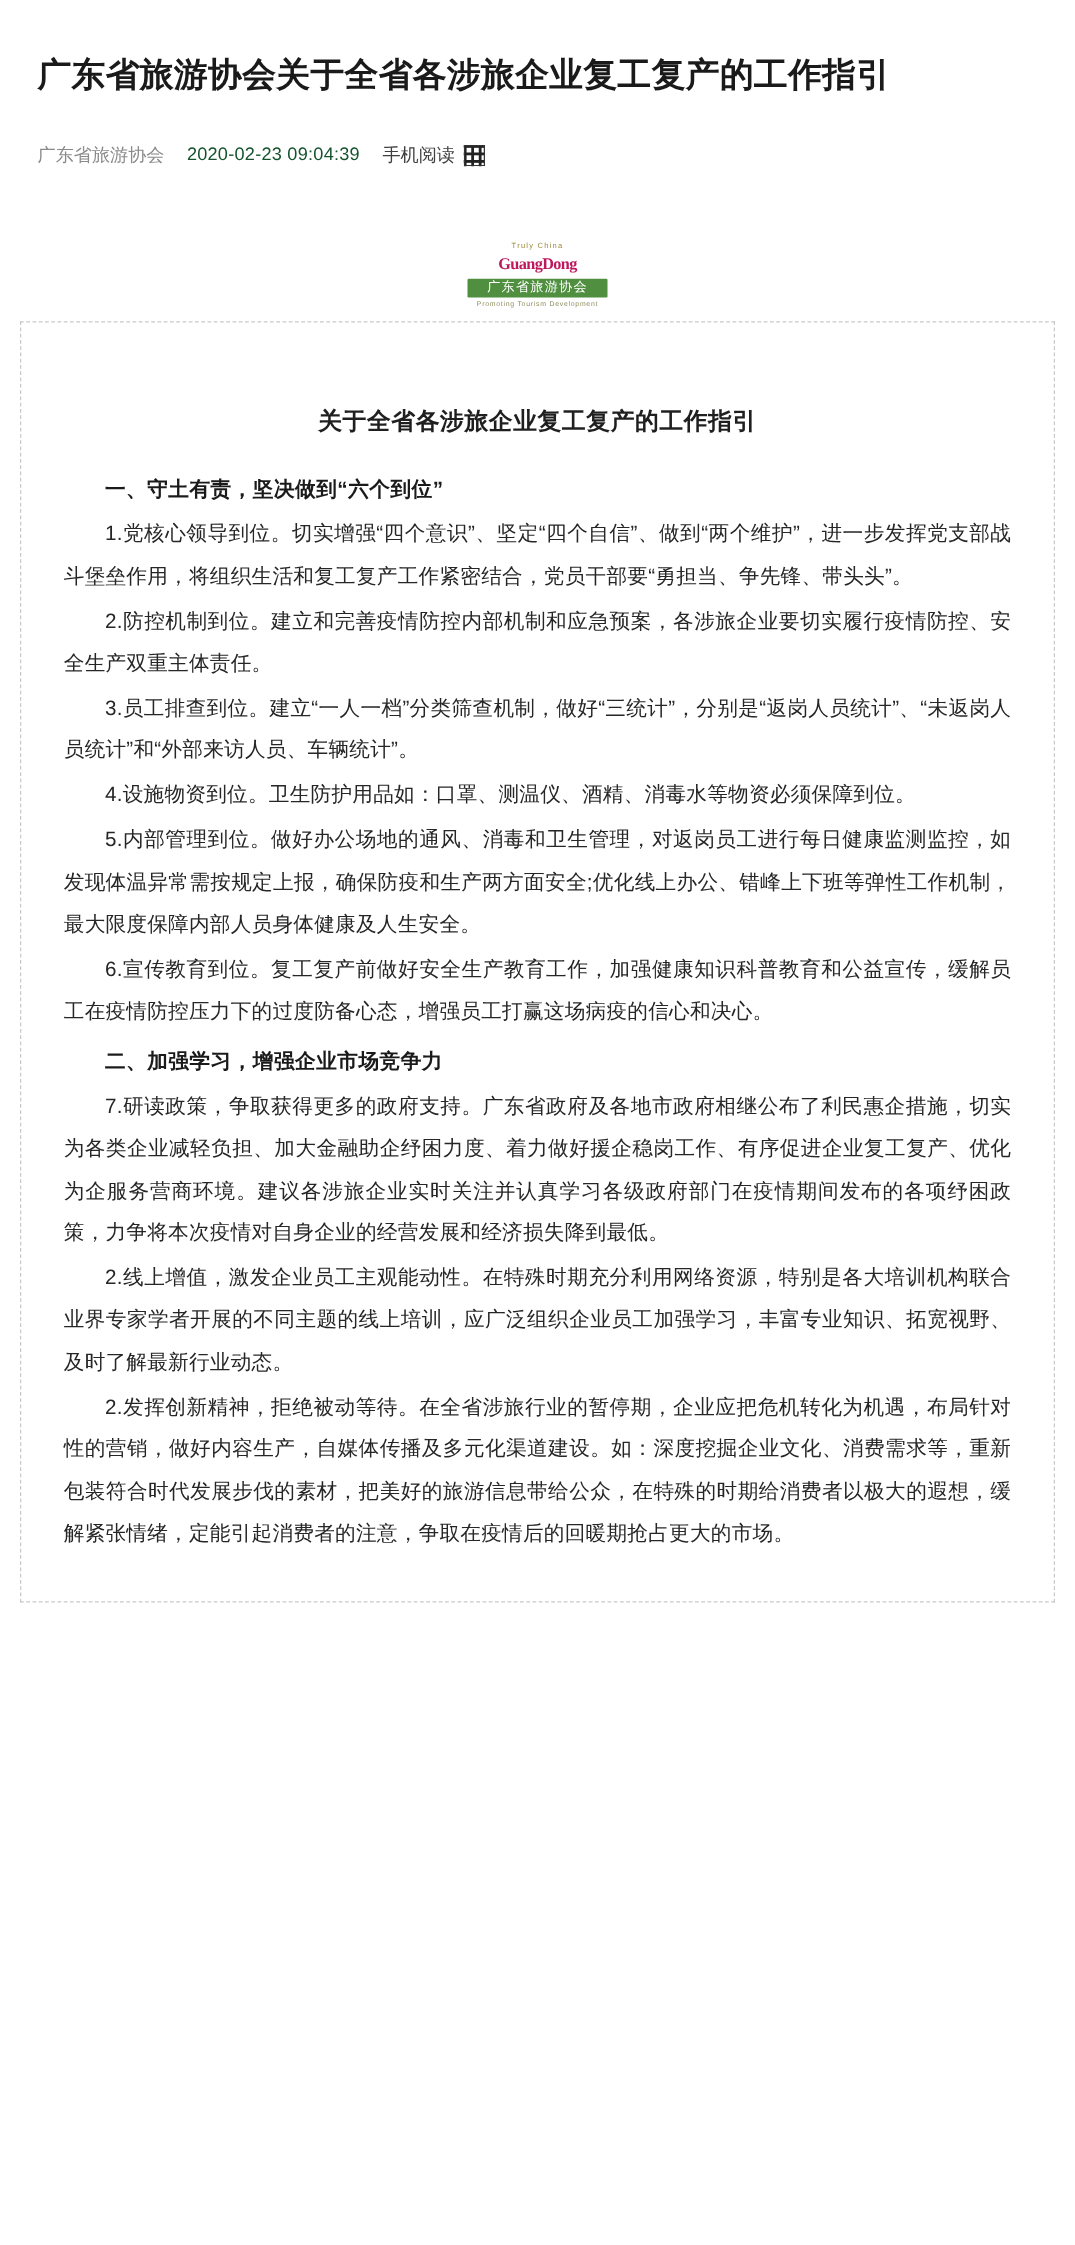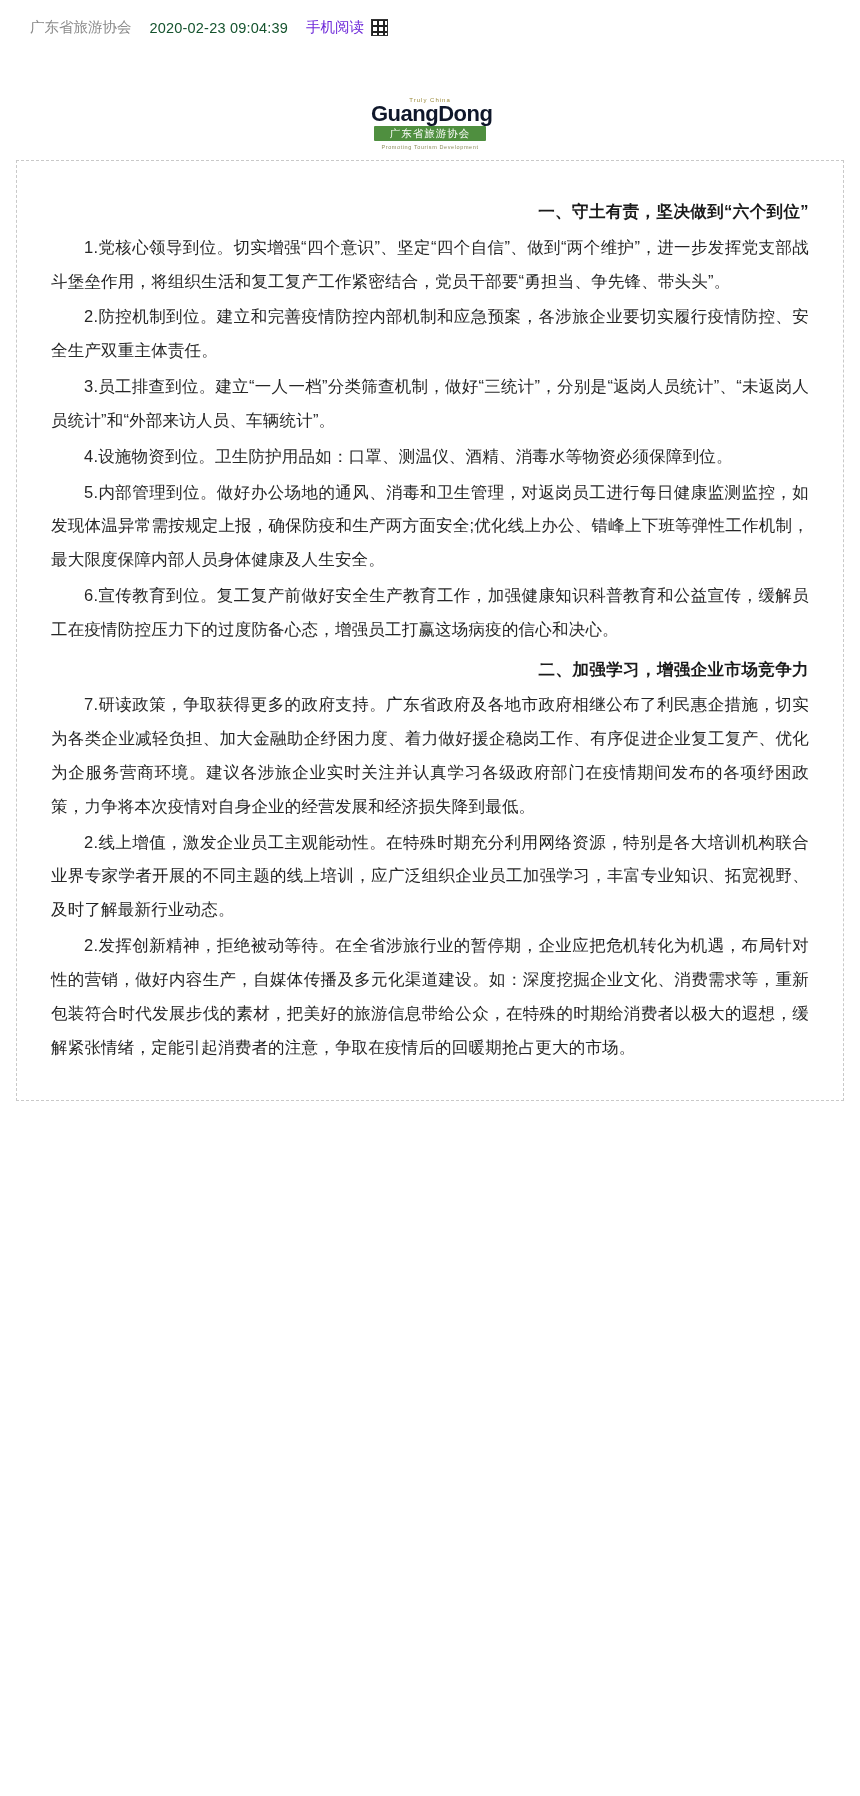--- a/index.html
+++ b/index.html
@@ -31,21 +31,21 @@
     display: flex;
     align-items: center;
     gap: 18px;
     padding: 18px 30px 0 30px;
     font-size: 14.5px;
     color: #8a8a8a;
   }
   .meta-source { color: #8a8a8a; }
   .meta-date { color: #14532d; letter-spacing: 0.2px; }
   .meta-read {
-    color: #6d28d9;
+    color: #404040;
     display: flex;
     align-items: center;
     gap: 7px;
   }
   .qr {
     width: 17px;
     height: 17px;
     display: inline-block;
     background-image:
       linear-gradient(to right, #222 33%, transparent 33%),
@@ -71,26 +71,26 @@
     position: relative;
     text-align: center;
   }
   .logo-top {
     font-size: 6px;
     color: #9b8a3a;
     letter-spacing: 1px;
     line-height: 8px;
   }
   .logo-main {
-    font-size: 22px;
+    font-size: 13px;
     font-weight: 700;
-    color: #0f172a;
+    color: #be185d;
     line-height: 20px;
     letter-spacing: -0.5px;
-    font-family: Liberation Sans, sans-serif;
+    font-family: Liberation Serif, serif;
   }
   .logo-band {
     margin: 2px auto 0 auto;
     width: 112px;
     background: #4f8f3f;
     color: #fff;
     font-size: 10.5px;
     line-height: 15px;
     letter-spacing: 1px;
     border-radius: 1px;
@@ -126,28 +126,28 @@
     letter-spacing: 0.2px;
   }
   p.section-head {
     font-size: 16.5px;
     line-height: 2.05;
     font-weight: 700;
     color: #1a1a1a;
     margin: 6px 0 2px 0;
     text-indent: 2em;
     letter-spacing: 0.4px;
-    text-align: right;
   }
 </style>
 </head>
 <body>
 
 <div class="page">
 
+  <h1 class="article-title">广东省旅游协会关于全省各涉旅企业复工复产的工作指引</h1>
 
   <div class="meta-row">
     <span class="meta-source">广东省旅游协会</span>
     <span class="meta-date">2020-02-23 09:04:39</span>
     <span class="meta-read">
       <span>手机阅读</span>
       <span class="qr"></span>
     </span>
   </div>
 
@@ -156,20 +156,21 @@
   <div class="logo-wrap">
     <div class="logo">
       <div class="logo-top">Truly China</div>
       <div class="logo-main">GuangDong</div>
       <div class="logo-band">广东省旅游协会</div>
       <div class="logo-sub">Promoting  Tourism  Development</div>
     </div>
   </div>
 
   <div class="doc-box">
+    <div class="doc-title">关于全省各涉旅企业复工复产的工作指引</div>
 
     <p class="section-head">一、守土有责，坚决做到“六个到位”</p>
     <p class="body">1.党核心领导到位。切实增强“四个意识”、坚定“四个自信”、做到“两个维护”，进一步发挥党支部战斗堡垒作用，将组织生活和复工复产工作紧密结合，党员干部要“勇担当、争先锋、带头头”。</p>
     <p class="body">2.防控机制到位。建立和完善疫情防控内部机制和应急预案，各涉旅企业要切实履行疫情防控、安全生产双重主体责任。</p>
     <p class="body">3.员工排查到位。建立“一人一档”分类筛查机制，做好“三统计”，分别是“返岗人员统计”、“未返岗人员统计”和“外部来访人员、车辆统计”。</p>
     <p class="body">4.设施物资到位。卫生防护用品如：口罩、测温仪、酒精、消毒水等物资必须保障到位。</p>
     <p class="body">5.内部管理到位。做好办公场地的通风、消毒和卫生管理，对返岗员工进行每日健康监测监控，如发现体温异常需按规定上报，确保防疫和生产两方面安全;优化线上办公、错峰上下班等弹性工作机制，最大限度保障内部人员身体健康及人生安全。</p>
     <p class="body">6.宣传教育到位。复工复产前做好安全生产教育工作，加强健康知识科普教育和公益宣传，缓解员工在疫情防控压力下的过度防备心态，增强员工打赢这场病疫的信心和决心。</p>
     <p class="section-head">二、加强学习，增强企业市场竞争力</p>
     <p class="body">7.研读政策，争取获得更多的政府支持。广东省政府及各地市政府相继公布了利民惠企措施，切实为各类企业减轻负担、加大金融助企纾困力度、着力做好援企稳岗工作、有序促进企业复工复产、优化为企服务营商环境。建议各涉旅企业实时关注并认真学习各级政府部门在疫情期间发布的各项纾困政策，力争将本次疫情对自身企业的经营发展和经济损失降到最低。</p>

